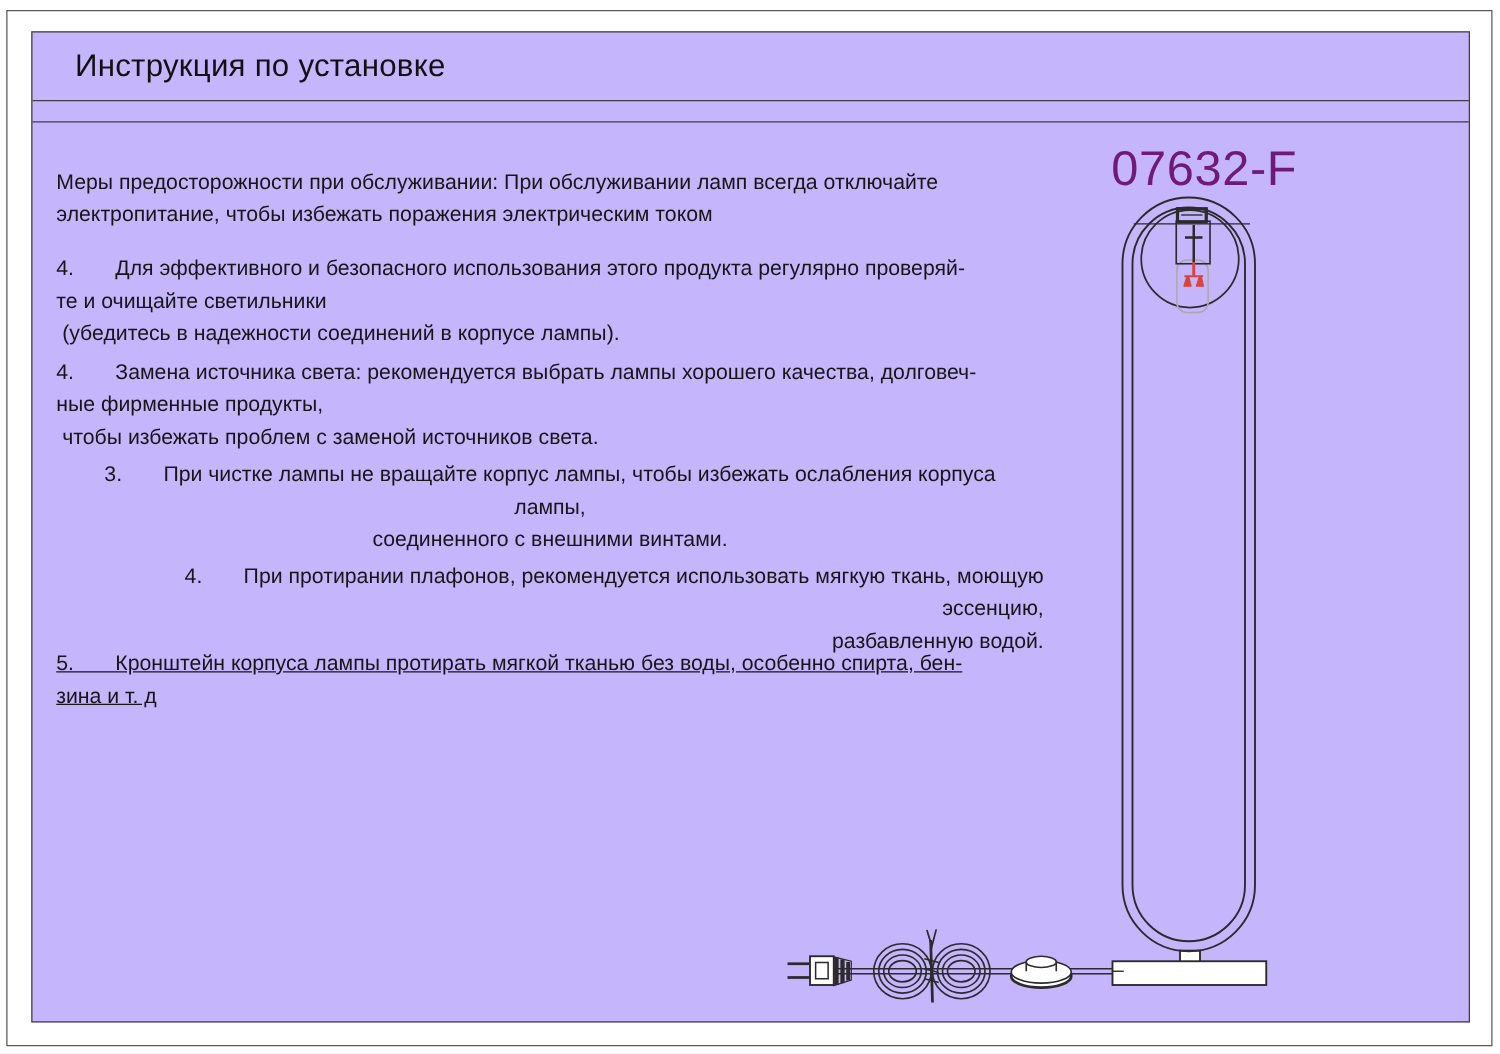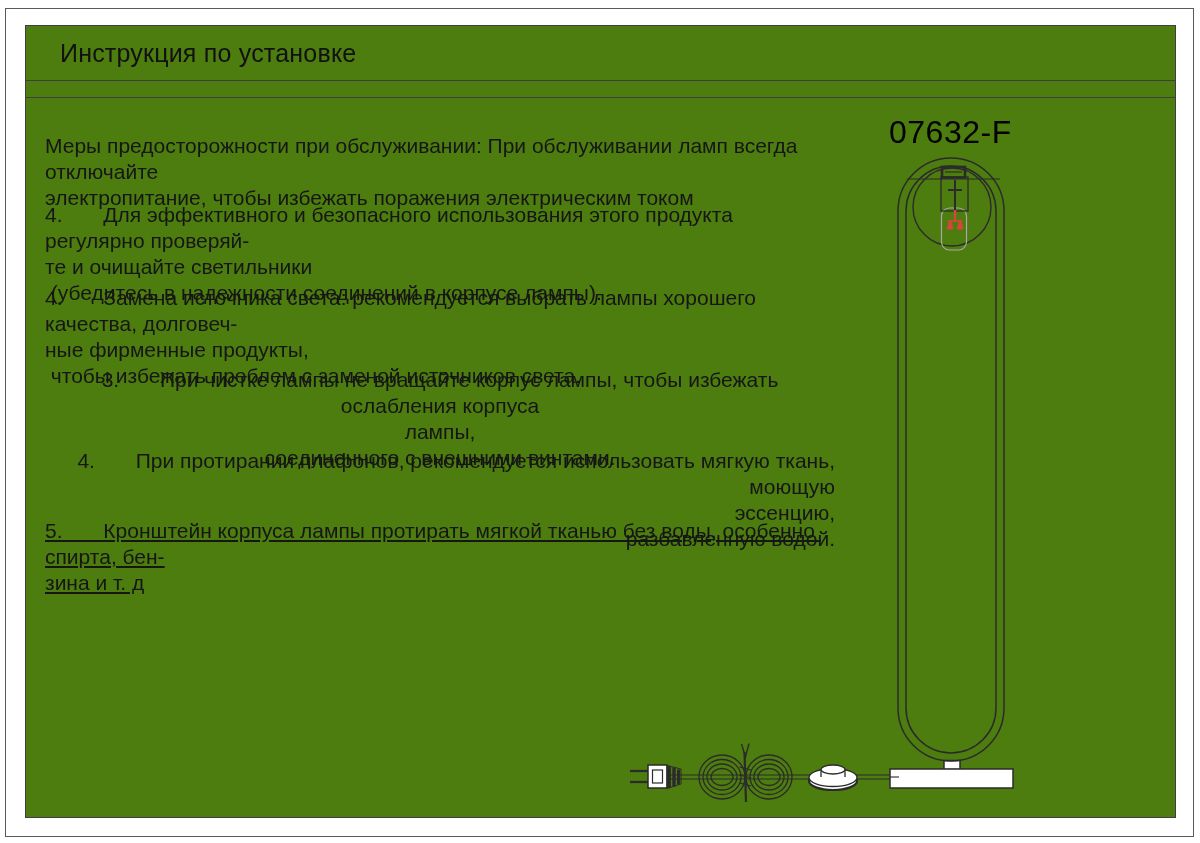--- a/index.html
+++ b/index.html
@@ -7,46 +7,46 @@
     width:1200px;height:843px;position:relative;background:#ffffff;
     font-family:"Liberation Sans","DejaVu Sans",sans-serif;color:#1a1a1a;
     overflow:hidden;
   }
   .outer-border{
     position:absolute;left:5px;top:8px;width:1189px;height:829px;
     border:1.5px solid #5a5a5a;box-sizing:border-box;
   }
   .inner-frame{
     position:absolute;left:25px;top:25px;width:1151px;height:793px;
-    border:1.8px solid #3f3f3f;box-sizing:border-box;background:#4d7c0f;
+    border:1.8px solid #3f3f3f;box-sizing:border-box;background:#c4b5fd;
   }
   .title-band{
     position:absolute;left:0;top:0;width:100%;height:55px;
     border-bottom:1.5px solid #3f3f3f;box-sizing:border-box;
     display:flex;align-items:center;
   }
   .doc-title{
     padding-left:34px;font-size:25px;letter-spacing:0.2px;color:#111;
   }
   .sub-band{
     position:absolute;left:0;top:55px;width:100%;height:17px;
     border-bottom:1.5px solid #3f3f3f;box-sizing:border-box;
   }
   .text-block{
     position:absolute;left:45px;width:790px;
-    font-size:21px;line-height:26px;white-space:pre-wrap;color:#161616;
+    font-size:17px;line-height:26px;white-space:pre-wrap;color:#161616;
   }
   .intro{top:133px;}
   .item-1{top:202px;}
   .item-2{top:285px;}
   .item-3{top:367px;text-align:center;}
   .item-4{top:448px;text-align:right;}
   .item-5{top:518px;text-decoration:underline;}
   .model-label{
-    position:absolute;left:889px;top:114px;font-size:32px;color:#000000;
+    position:absolute;left:889px;top:114px;font-size:39px;color:#701a75;
     letter-spacing:0.5px;
   }
   .diagram-svg{position:absolute;left:0;top:0;width:1200px;height:843px;}
 </style>
 </head>
 <body>
 
 <div class="outer-border"></div>
 
 <div class="inner-frame">

